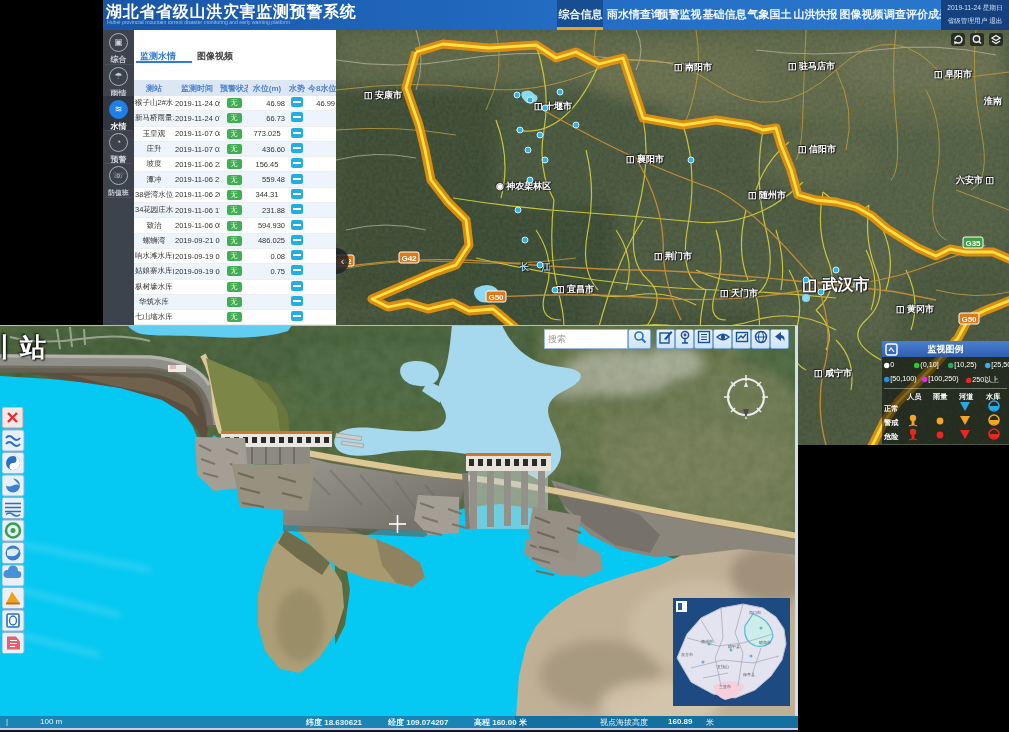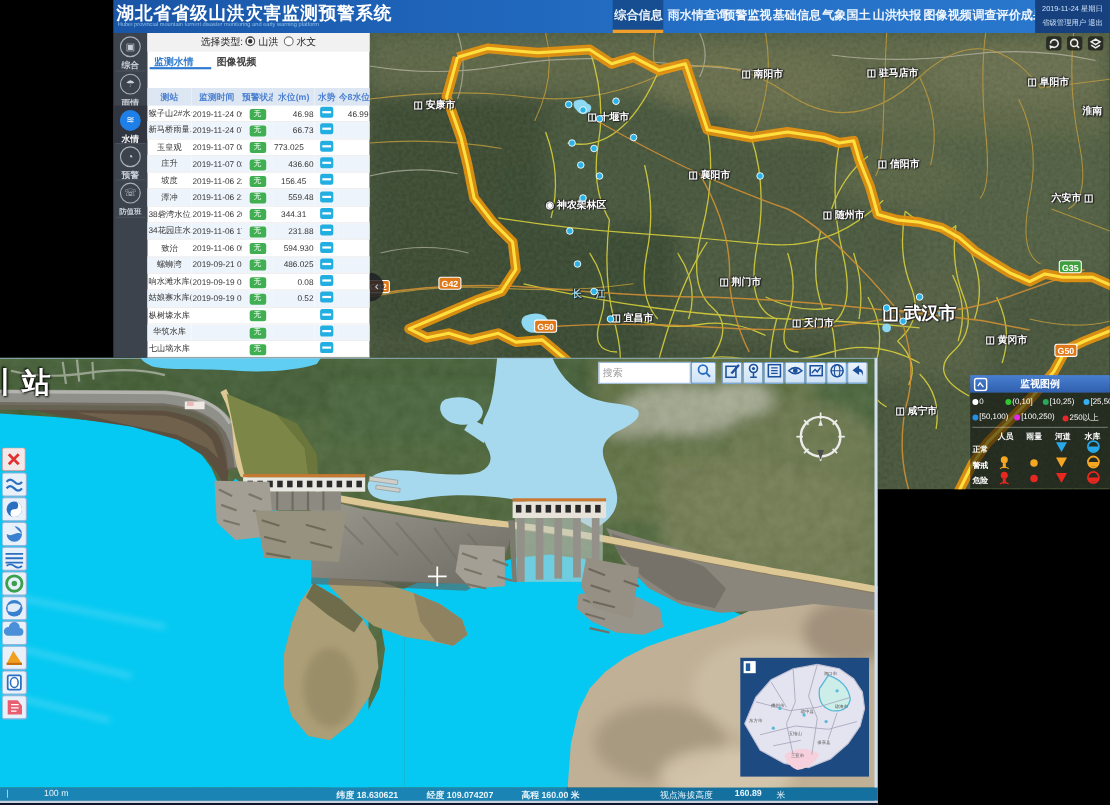--- a/index.html
+++ b/index.html
@@ -186,21 +186,21 @@
 
 <g fill="#8fd8f2">
         <path d="M186,62 q8,-4 12,2 q6,2 2,8 q-8,4 -12,-2 q-4,-4 -2,-8"></path>
 <path d="M140,258 q12,-6 20,0 q6,6 -2,12 q-12,6 -18,-2 q-4,-6 0,-10"></path>
 <circle cx="470" cy="268" r="4"></circle>
         <circle cx="520" cy="255" r="3"></circle>
       </g>
 </svg>
 
 <div class="abs" style="left:0;top:0;width:673px;height:415px;font-size:9px;color:#fff;">
-<div class="abs mlabel" style="left:40px;top:59px;">◫ 安康市</div>
+<div class="abs mlabel" style="left:28px;top:59px;">◫ 安康市</div>
 <div class="abs mlabel" style="left:198px;top:70px;">◫ 十堰市</div>
 <div class="abs mlabel" style="left:338px;top:31px;">◫ 南阳市</div>
 <div class="abs mlabel" style="left:452px;top:30px;">◫ 驻马店市</div>
 <div class="abs mlabel" style="left:598px;top:38px;">◫ 阜阳市</div>
 <div class="abs mlabel" style="left:648px;top:65px;">淮南</div>
 <div class="abs mlabel" style="left:462px;top:113px;">◫ 信阳市</div>
 <div class="abs mlabel" style="left:620px;top:144px;">六安市 ◫</div>
 <div class="abs mlabel" style="left:290px;top:123px;">◫ 襄阳市</div>
 <div class="abs mlabel" style="left:412px;top:159px;">◫ 随州市</div>
 <div class="abs mlabel" style="left:160px;top:150px;">◉ 神农架林区</div>
@@ -347,21 +347,20 @@
     <span class="slbl">预警</span>
   </div>
 <div class="abs sdiv" style="left:105px;top:163px;"></div>
 <div class="abs sitem" style="left:103px;top:166px;">
     <span class="scirc">☏</span>
     <span class="slbl" style="transform:scale(0.85);">防值班</span>
   </div>
 <div class="abs sdiv" style="left:105px;top:197px;"></div>
 
 <div id="panel" class="abs">
-<div id="ptype" class="abs">选择类型: <span class="radio on"></span> 山洪&nbsp;&nbsp;<span class="radio"></span> 水文</div>
 <div id="tab1" class="abs">监测水情</div>
 <div id="tab1u" class="abs"></div>
 <div id="tab2" class="abs">图像视频</div>
 <table id="dt">
 <colgroup>
         <col style="width:40px">
         <col style="width:46px">
         <col style="width:28px">
         <col style="width:38px">
         <col style="width:22px">
@@ -389,21 +388,21 @@
           <td>2019-11-24 07</td>
           <td><span class="badge">无</span></td>
           <td style="text-align:right">66.73</td>
           <td><span class="wicon"></span></td>
           <td></td>
         </tr>
 <tr>
           <td>玉皇观</td>
           <td>2019-11-07 08</td>
           <td><span class="badge">无</span></td>
-          <td style="text-align:left">773.025</td>
+          <td style="text-align:center">773.025</td>
           <td><span class="wicon"></span></td>
           <td></td>
         </tr>
 <tr class="alt">
           <td>庄升</td>
           <td>2019-11-07 03</td>
           <td><span class="badge">无</span></td>
           <td style="text-align:right">436.60</td>
           <td><span class="wicon"></span></td>
           <td></td>
@@ -461,21 +460,21 @@
           <td>2019-09-19 08</td>
           <td><span class="badge">无</span></td>
           <td style="text-align:right">0.08</td>
           <td><span class="wicon"></span></td>
           <td></td>
         </tr>
 <tr class="alt">
           <td>姑娘寨水库(..</td>
           <td>2019-09-19 06</td>
           <td><span class="badge">无</span></td>
-          <td style="text-align:right">0.52</td>
+          <td style="text-align:right">0.75</td>
           <td><span class="wicon"></span></td>
           <td></td>
         </tr>
 <tr>
           <td>枞树壕水库</td>
           <td></td>
           <td><span class="badge">无</span></td>
           <td></td>
           <td><span class="wicon"></span></td>
           <td></td>

